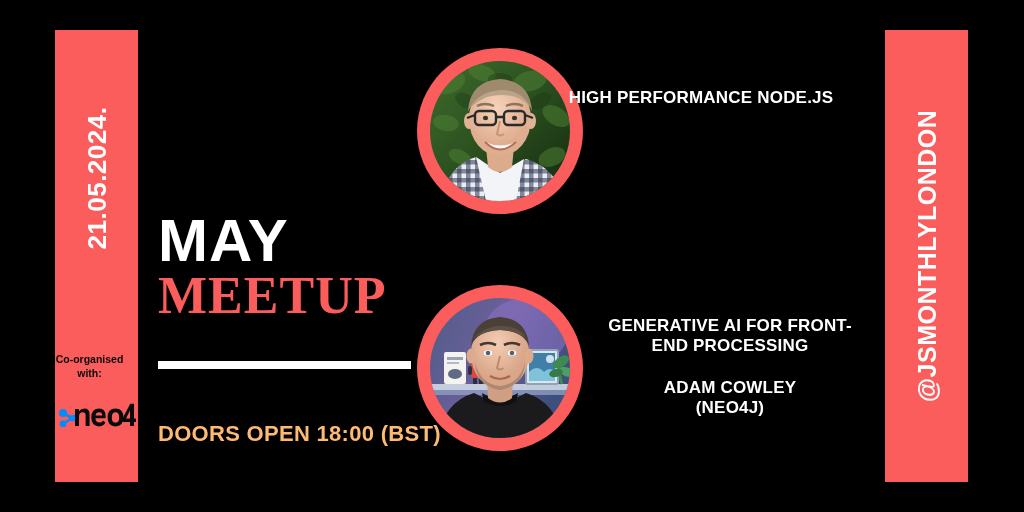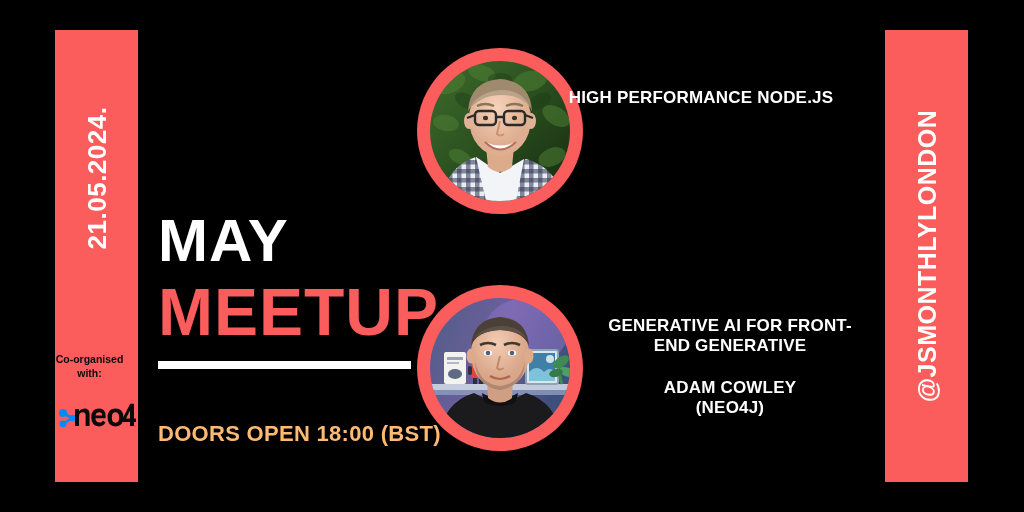--- a/index.html
+++ b/index.html
@@ -74,26 +74,27 @@
     top:212px;
   }
   .headline .l1 {
     font-size:60px;
     font-weight:bold;
     color:#ffffff;
     letter-spacing:1px;
     line-height:0.95;
   }
   .headline .l2 {
-    font-size:66px;
+    font-size:52px;
     font-weight:bold;
     color:#fb5c5c;
     letter-spacing:1px;
     line-height:0.95;
-    margin-top:12px;
+    margin-top:2px;
+    font-family:Liberation Serif, serif;
   }
 
   .rule {
     position:absolute;
     left:158px;
     top:361px;
     width:253px;
     height:8px;
     background:#ffffff;
   }
@@ -361,21 +362,21 @@
         <path d="M45 64 Q46 88 70 92 Q94 88 95 64 Q90 86 70 88 Q50 86 45 64 Z" fill="#5b4c41" opacity="0.33"></path>
 
         <path d="M60 78 Q70 84 80 78" stroke="#a9674f" stroke-width="2.2" fill="none"></path>
       </svg>
     </div>
   </div>
 
   <div class="talk t2">
     <div class="title">
       <div>GENERATIVE AI FOR FRONT-</div>
-      <div>END GENERATIVE</div>
+      <div>END PROCESSING</div>
     </div>
     <div class="speaker">
       <div>ADAM COWLEY</div>
       <div>(NEO4J)</div>
     </div>
   </div>
 
 </div>
 
 </body></html>

